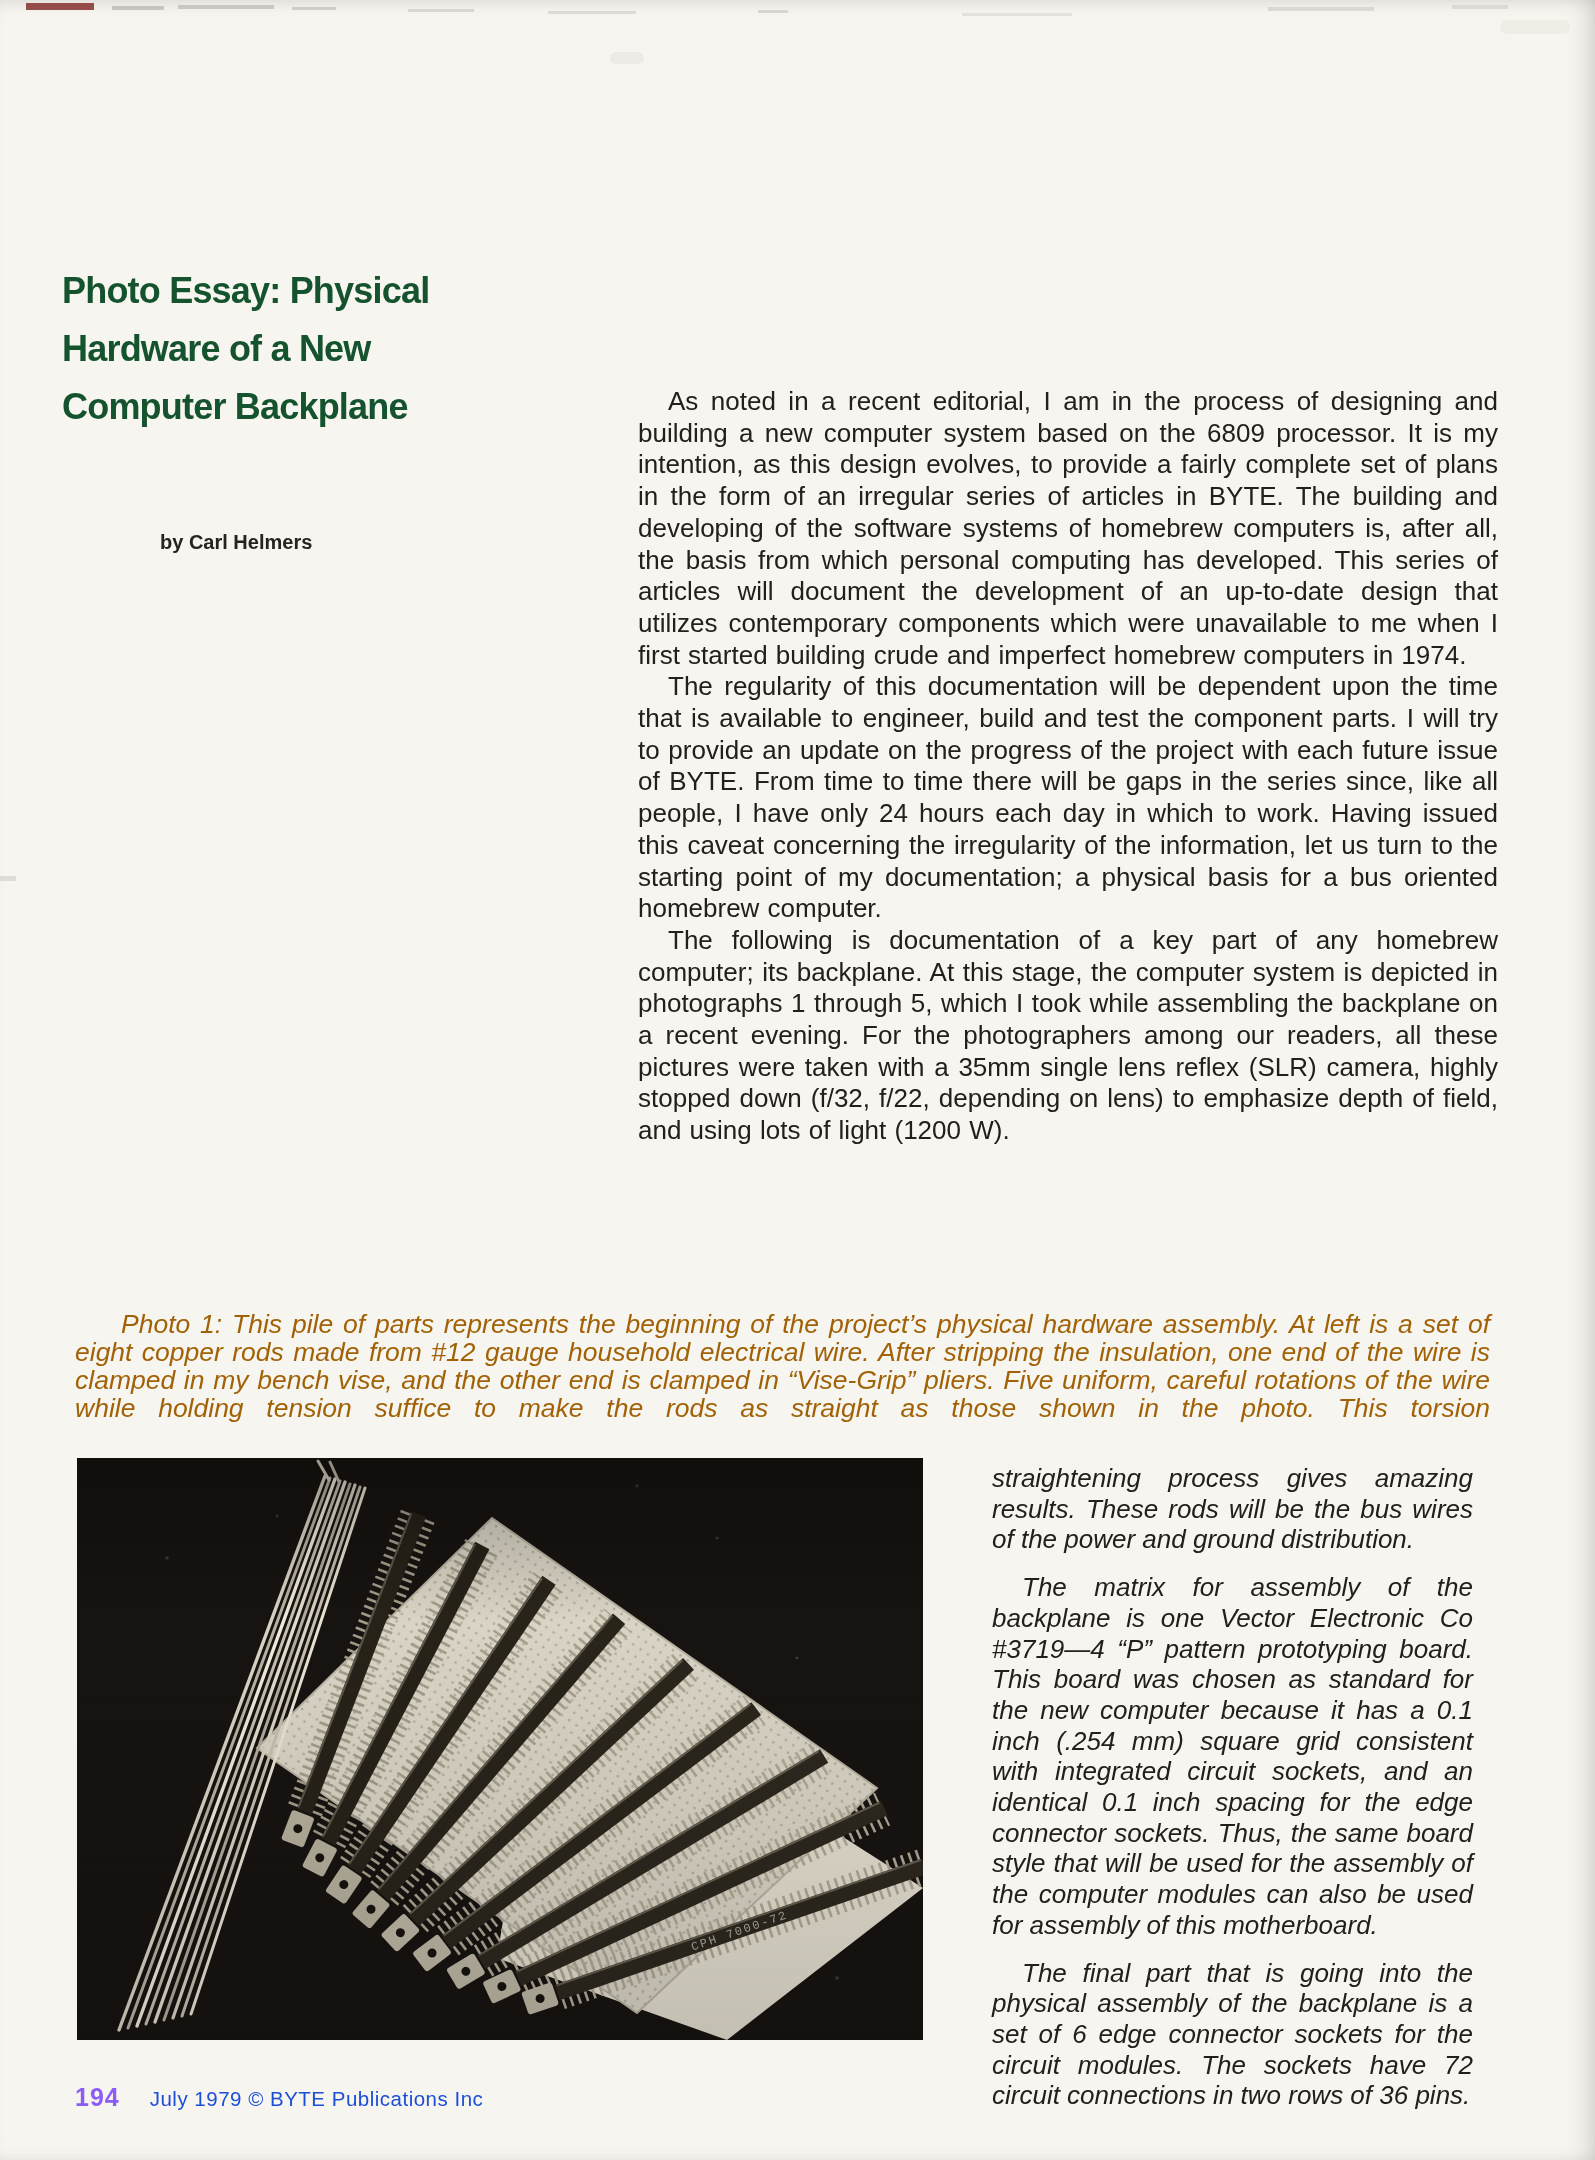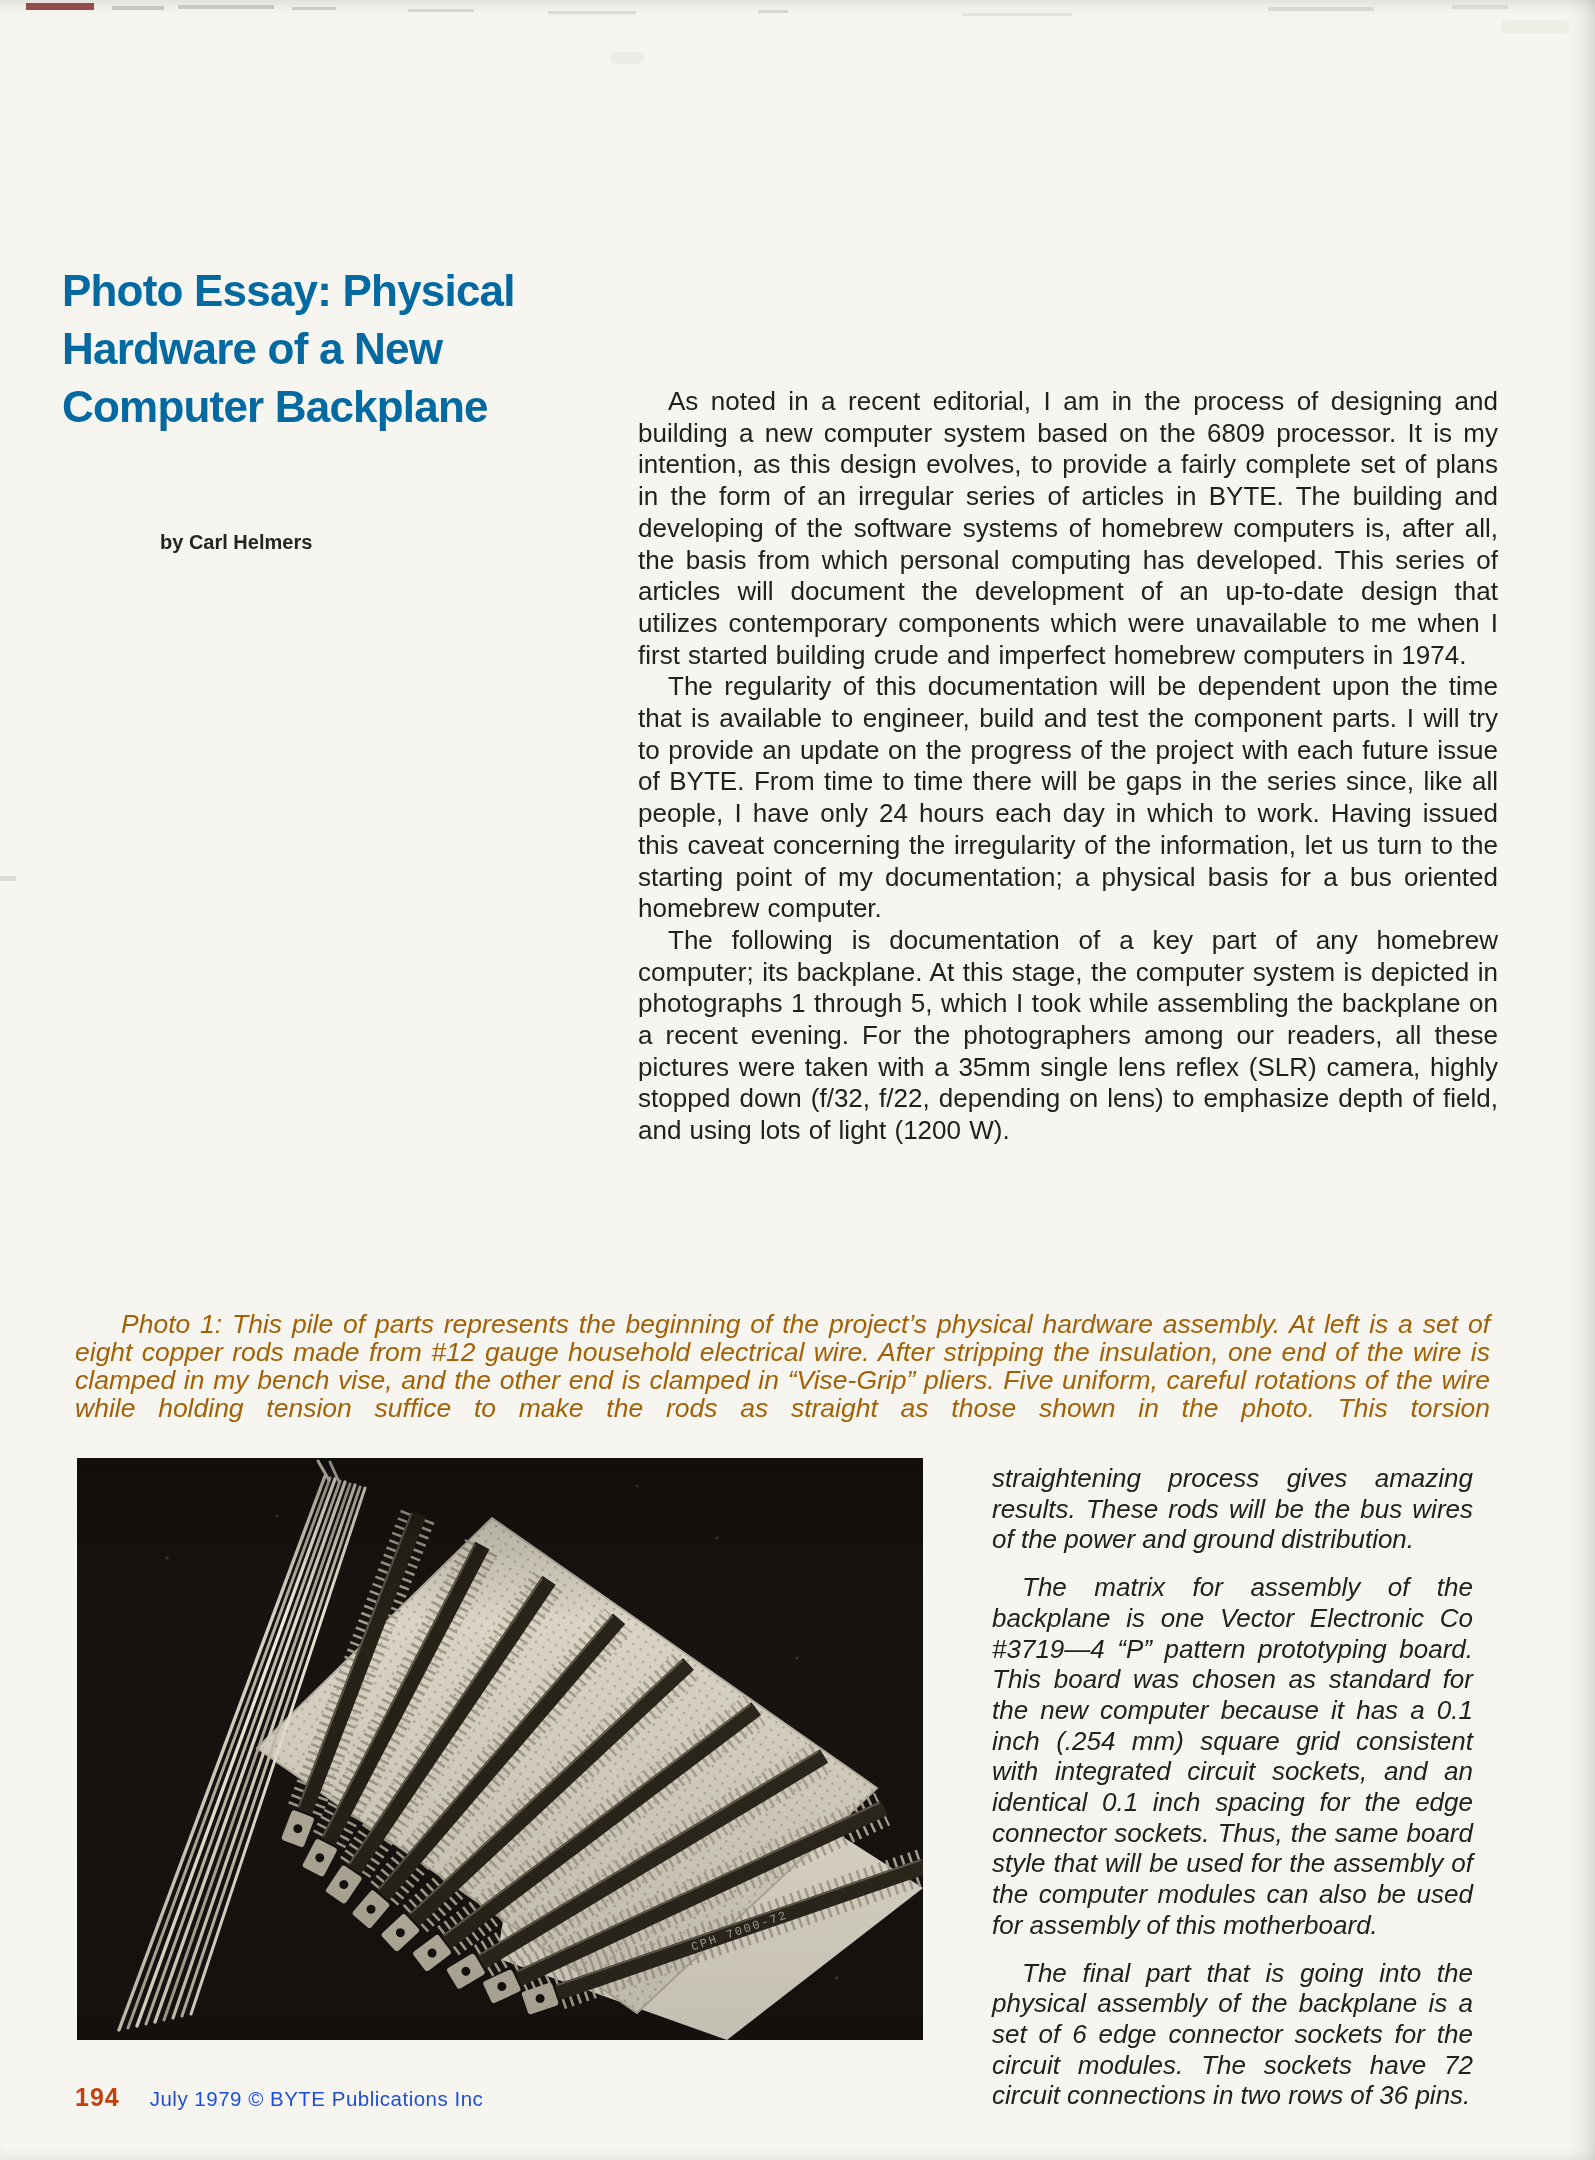--- a/index.html
+++ b/index.html
@@ -9,22 +9,22 @@
     color:#1d1b18;
     font-family:"Liberation Sans", sans-serif;
     box-shadow: inset -16px 0 30px -18px rgba(0,0,0,.25),
                 inset 0 12px 22px -16px rgba(0,0,0,.14),
                 inset 0 -10px 18px -14px rgba(0,0,0,.08);
   }
   .art { position:absolute; background:#a3a29e; }
 
   .title {
     position:absolute; left:62px; top:262px; width:540px;
-    font-size:44px; font-weight:bold; line-height:58px;
-    letter-spacing:-0.8px; color:#0369a1;
+    font-size:36px; font-weight:bold; line-height:58px;
+    letter-spacing:-0.8px; color:#14532d;
   }
   .byline {
     position:absolute; left:160px; top:531px;
     font-size:20px; font-weight:bold; color:#262420;
   }
   .article {
     position:absolute; left:630px; top:386px; width:860px;
     font-size:26px; line-height:31.7px; text-align:justify;
     color:#21201c; word-spacing:1px;margin-left:8px;
   }
@@ -49,21 +49,21 @@
     font-style:italic; font-size:26px; line-height:30.7px;
     text-align:justify; color:#21201c;
   }
   .caption-col p { margin:17px; }
   .caption-col p.ind { text-indent:30px; }
 
   .footer {
     position:absolute; left:75px; top:2083px;
     display:flex; align-items:baseline;
   }
-  .pagenum { font-size:25px; font-weight:bold; color:#c2410c; letter-spacing:1px; }
+  .pagenum { font-size:25px; font-weight:bold; color:#8b5cf6; letter-spacing:1px; }
   .credit  { font-size:20.5px; margin-left:30px; color:#1d4ed8; letter-spacing:0.5px; }
 </style>
 </head>
 <body>
 
 <div class="page">
 
   <div>
     <div class="art" style="left:26px;top:3px;width:68px;height:7px;background:#7d2422;opacity:.8;"></div>
     <div class="art" style="left:112px;top:6px;width:52px;height:4px;opacity:.55;"></div>

